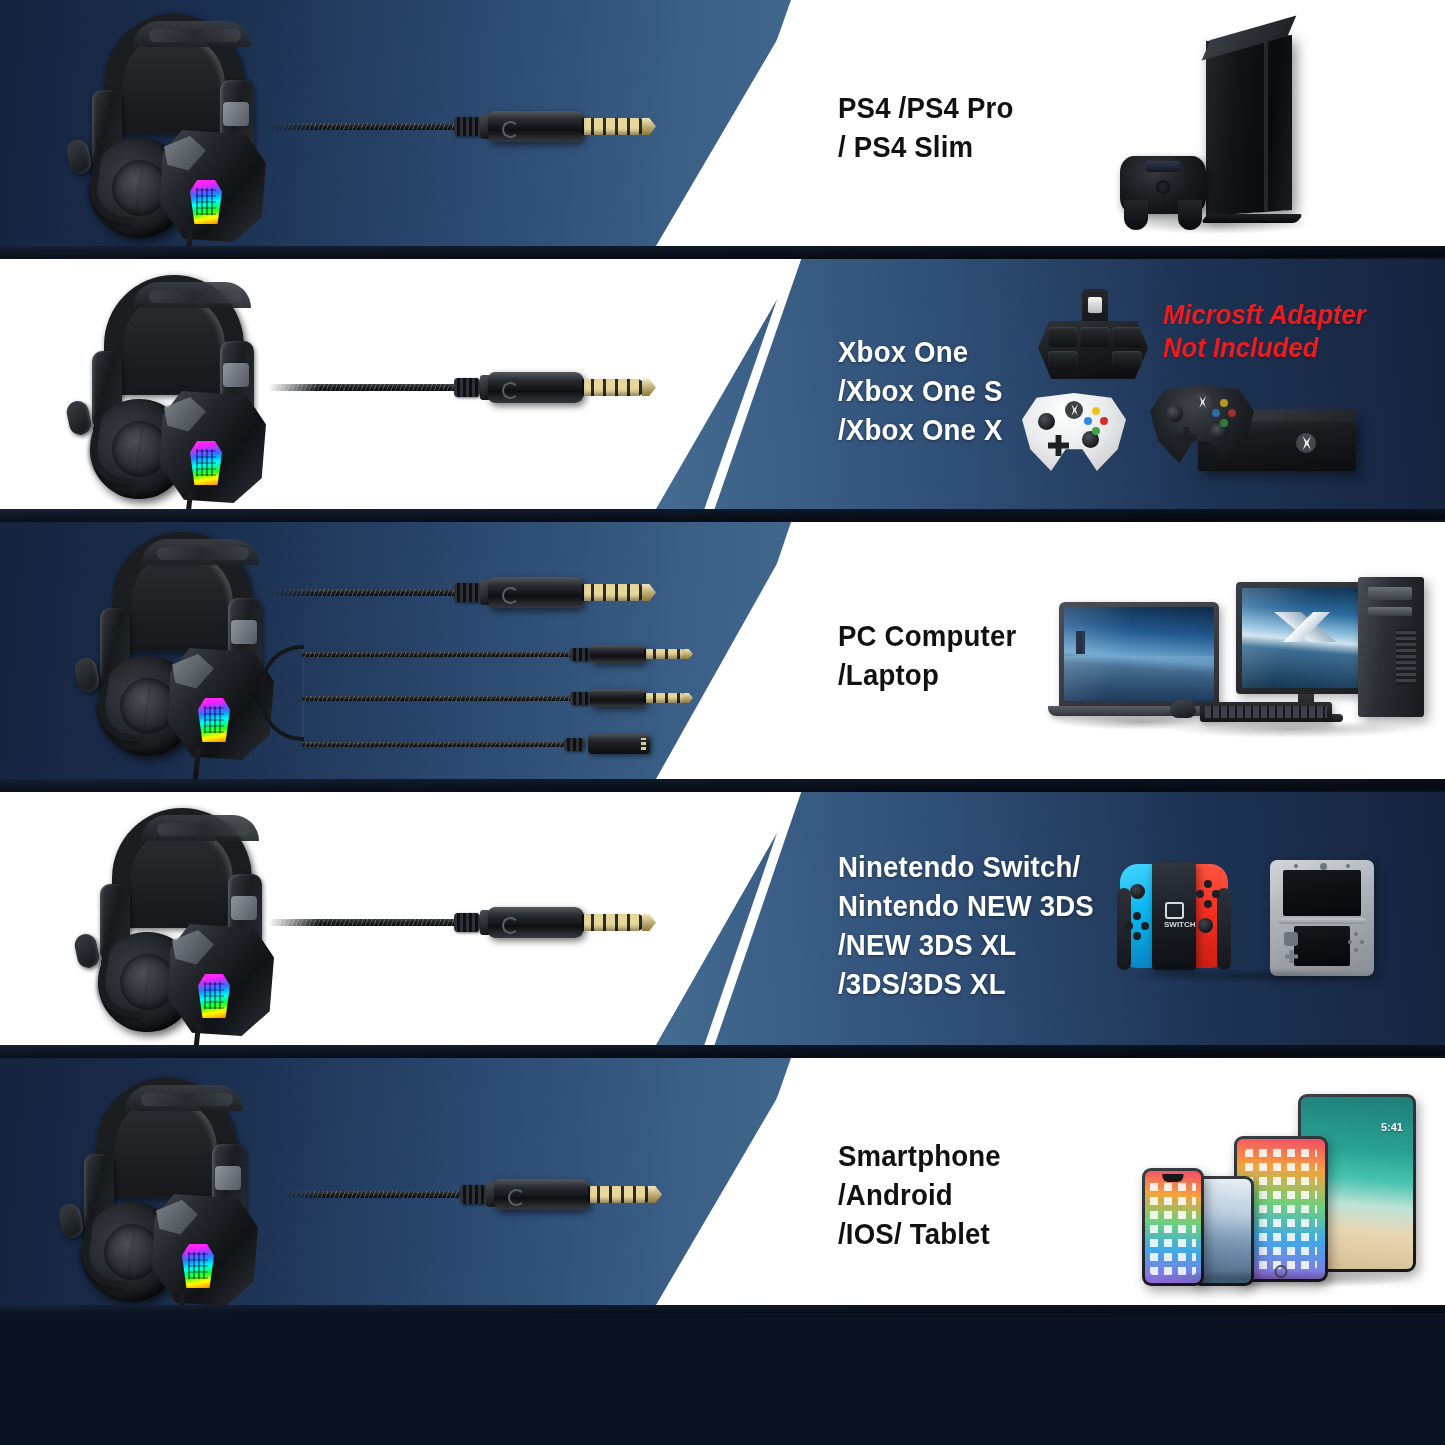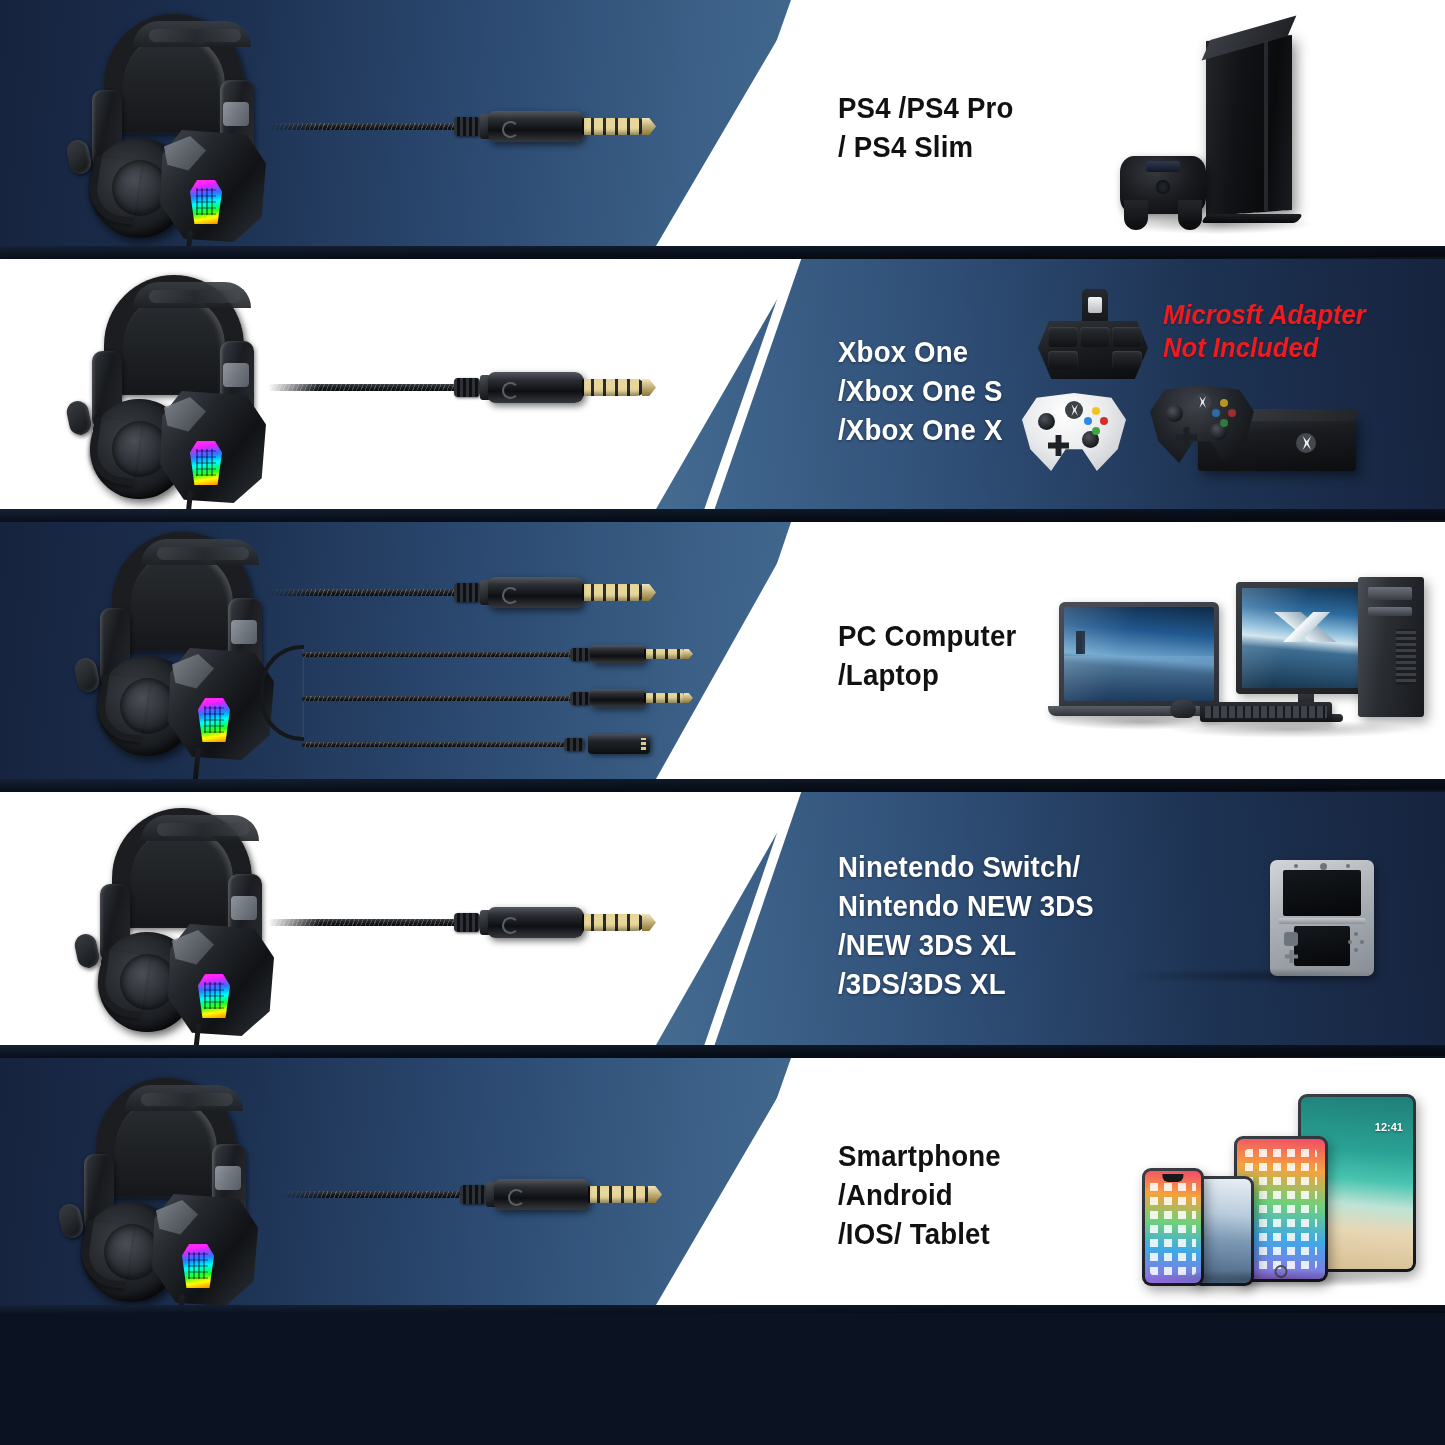--- a/index.html
+++ b/index.html
@@ -617,20 +617,38 @@
     </div>
 
     <div class="label light-txt" style="left:838px; top:55px">
       <div>Ninetendo Switch/</div>
       <div>Nintendo NEW 3DS</div>
       <div>/NEW 3DS XL</div>
       <div>/3DS/3DS XL</div>
     </div>
 
     <div class="dev" style="left:1120px; top:68px; width:300px; height:125px">
+      <div class="sw" style="left:0; top:2px">
+        <div class="sw-joy-l"></div>
+        <div class="sw-joy-r"></div>
+        <div class="sw-grip-l"></div>
+        <div class="sw-grip-r"></div>
+        <div class="sw-center"></div>
+        <div class="sw-logo">SWITCH</div>
+        <div class="sw-stick" style="left:10px; top:22px"></div>
+        <div class="sw-dot" style="left:13px; top:50px"></div>
+        <div class="sw-dot" style="left:5px; top:60px"></div>
+        <div class="sw-dot" style="left:21px; top:60px"></div>
+        <div class="sw-dot" style="left:13px; top:70px"></div>
+        <div class="sw-dot" style="left:84px; top:18px"></div>
+        <div class="sw-dot" style="left:76px; top:28px"></div>
+        <div class="sw-dot" style="left:92px; top:28px"></div>
+        <div class="sw-dot" style="left:84px; top:38px"></div>
+        <div class="sw-stick" style="left:78px; top:56px"></div>
+      </div>
 
       <div class="ds-body" style="left:150px; top:0">
         <div class="ds-top-scr"></div>
         <div class="ds-hinge"></div>
         <div class="ds-bot-scr"></div>
         <div class="ds-dot" style="left:24px; top:4px"></div>
         <div class="ds-dot" style="left:50px; top:3px; width:7px; height:7px"></div>
         <div class="ds-dot" style="left:76px; top:4px"></div>
         <div class="ds-dot" style="left:14px; top:72px; width:14px; height:14px; border-radius:3px"></div>
         <div class="ds-pad" style="left:15px; top:90px"></div>
@@ -675,21 +693,21 @@
     <div class="label dark-txt" style="left:838px; top:78px">
       <div>Smartphone</div>
       <div>/Android</div>
       <div>/IOS/ Tablet</div>
     </div>
 
     <div class="dev" style="left:1130px; top:22px; width:290px; height:200px">
 
       <div class="ph" style="left:168px; top:14px; width:118px; height:178px">
         <div class="ph-scr scr-beach">
-          <div class="ph-time">12:41</div>
+          <div class="ph-time">5:41</div>
         </div>
       </div>
 
       <div class="ph" style="left:104px; top:56px; width:94px; height:146px">
         <div class="ph-scr scr-ios">
           <div class="scr-grid"></div>
         </div>
         <div class="ph-home"></div>
       </div>
 

